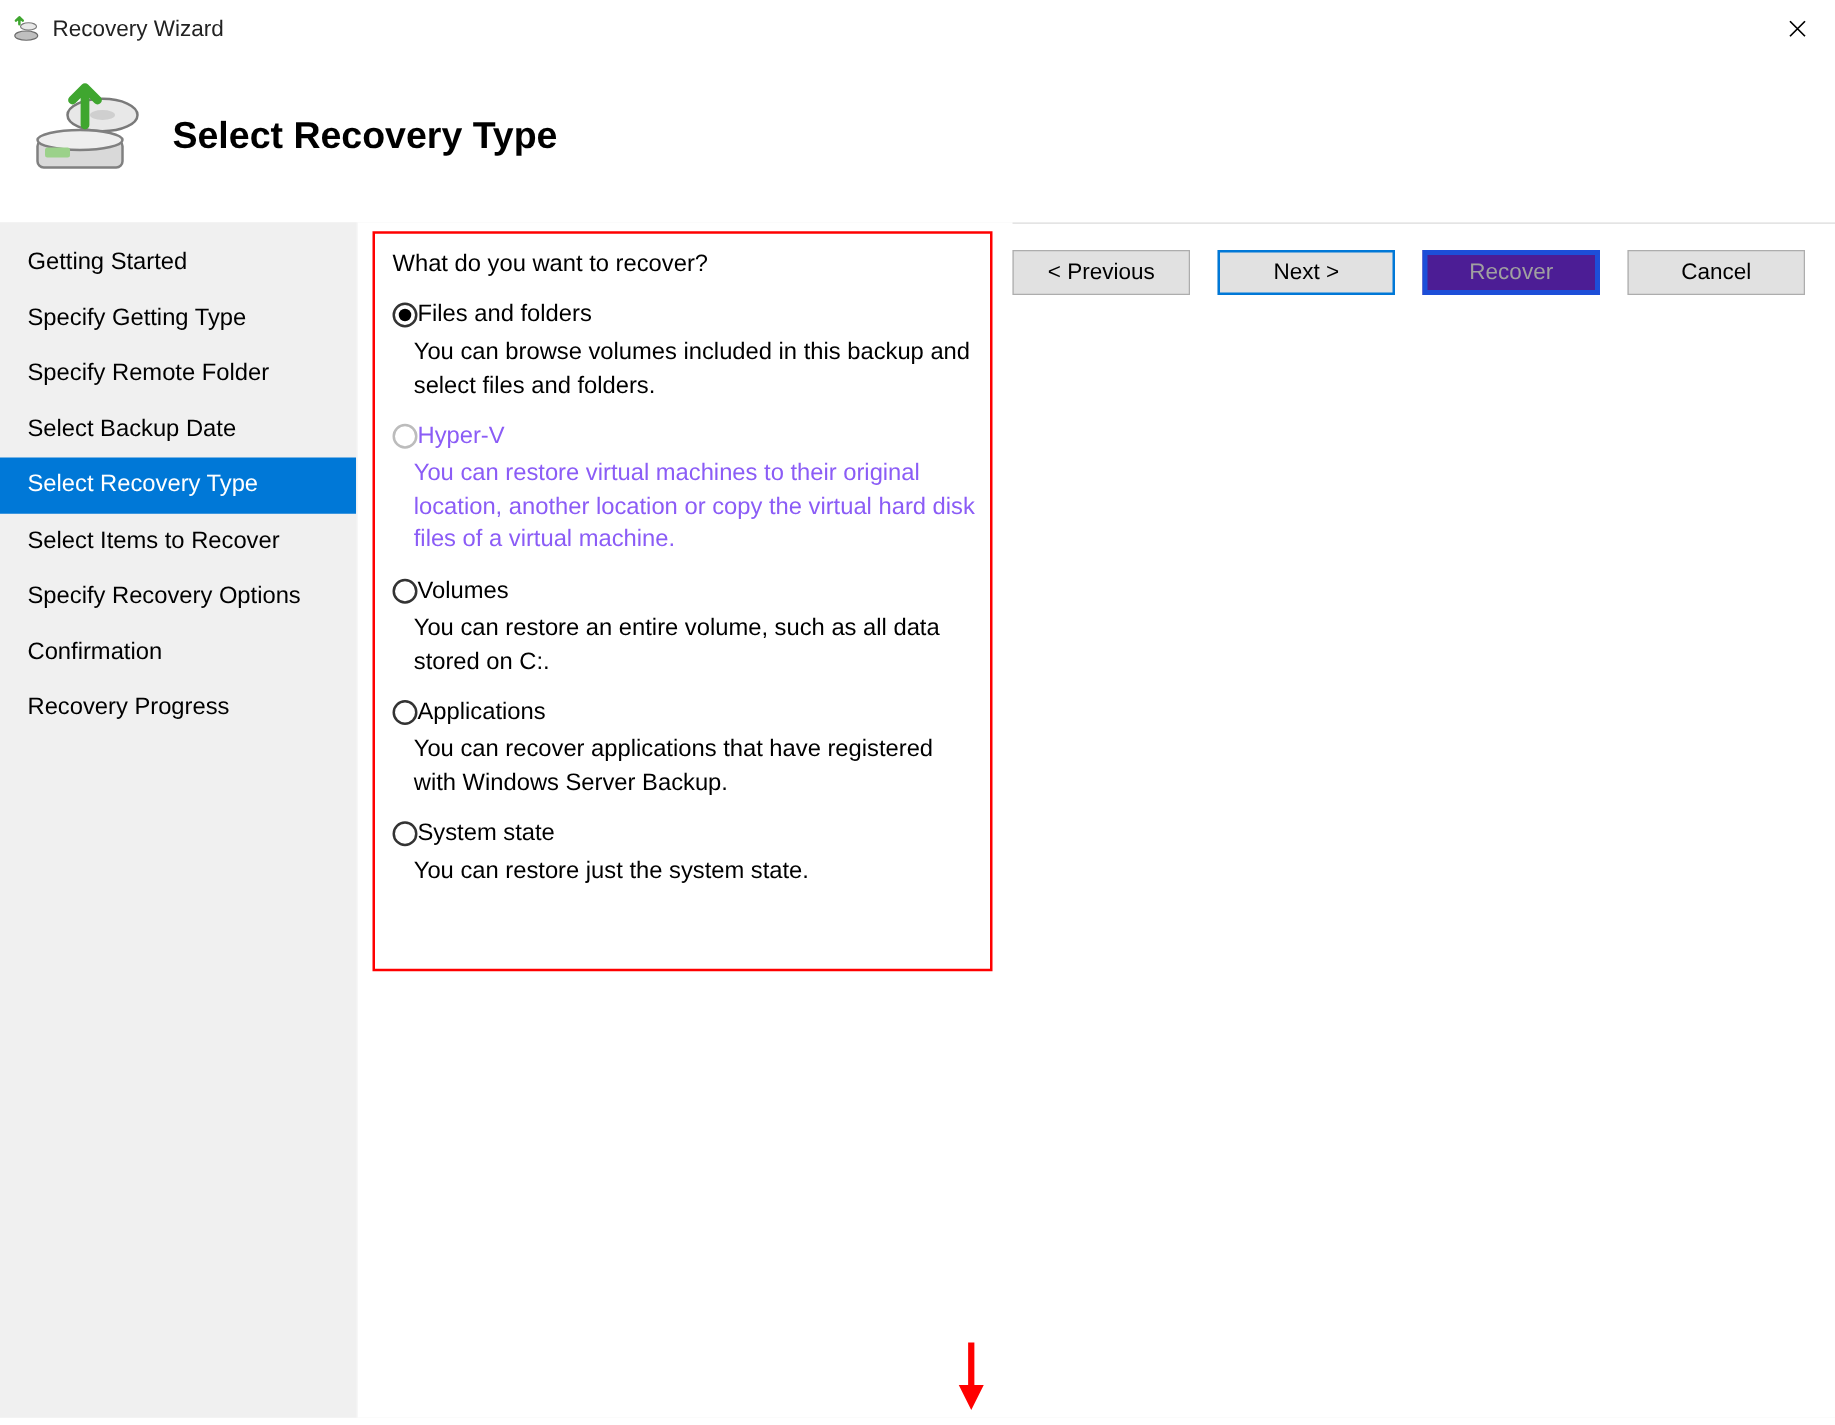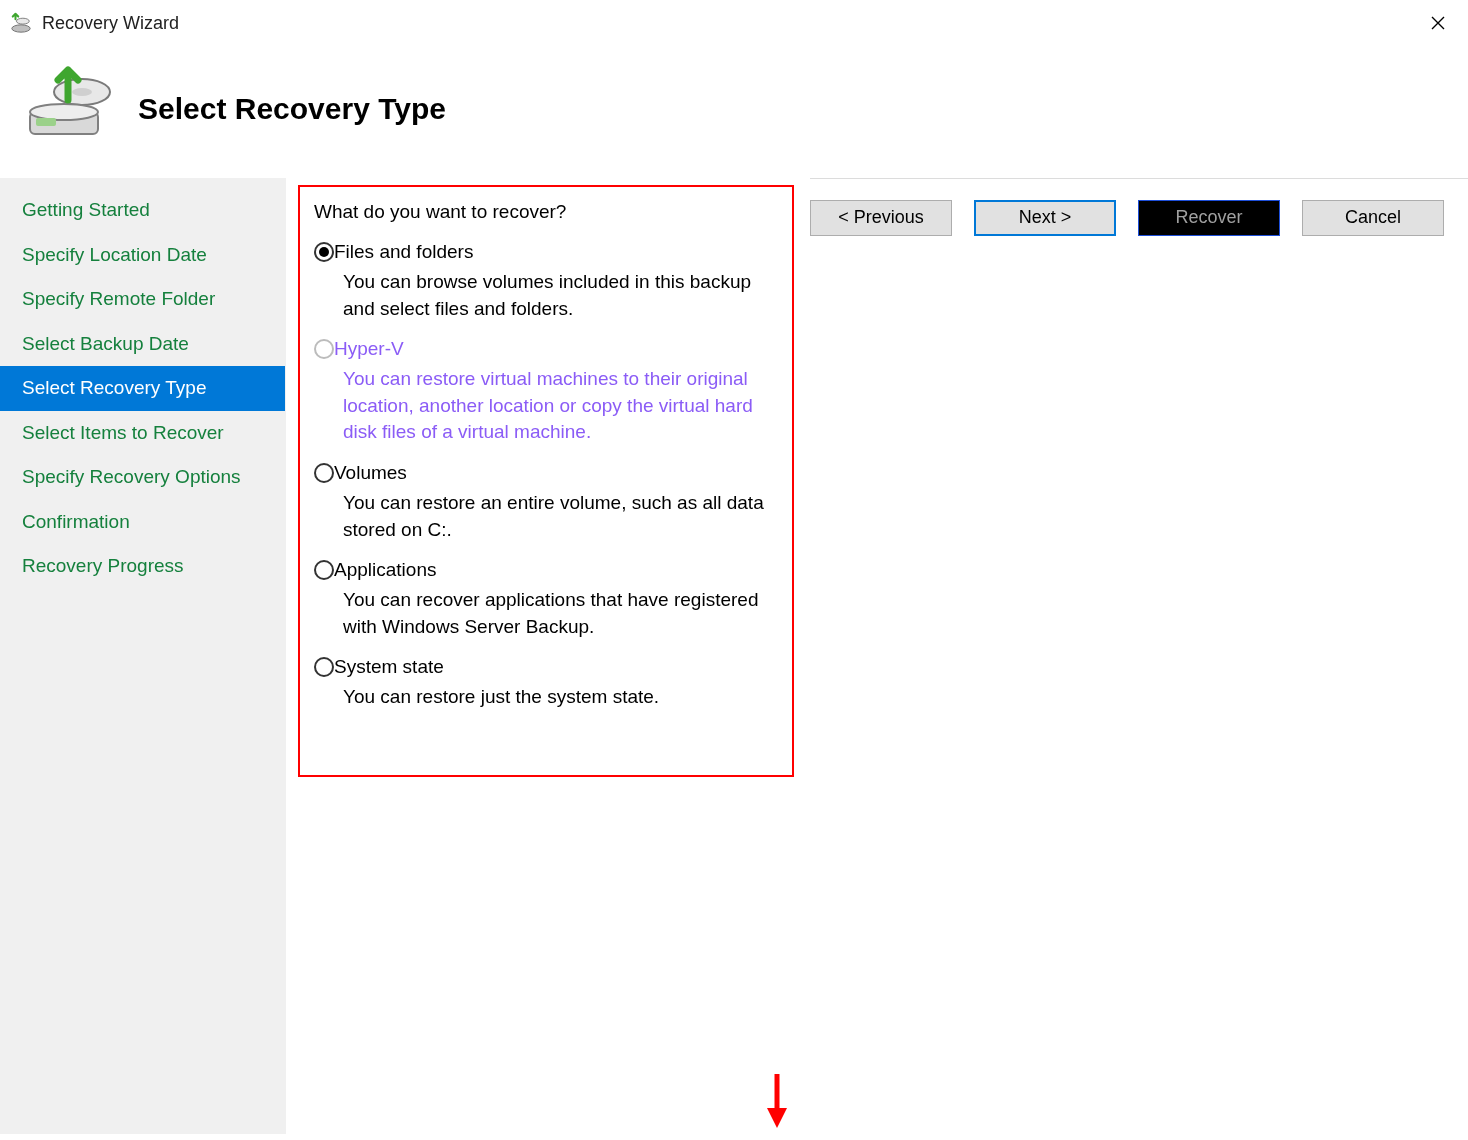--- a/index.html
+++ b/index.html
@@ -48,21 +48,21 @@
     background: #f0f0f0;
   }
   .sidebar {
     width: 285px;
     padding-top: 10px;
     background: #f0f0f0;
   }
   .step-item {
     padding: 8px 22px;
     font-size: 19px;
-    color: #15803d;
+    color: #000000;
     line-height: 1.5;
     cursor: default;
   }
   .step-item.active {
     background: #0078d7;
     color: #fff;
   }
 
   .content-wrap {
     flex: 1;
@@ -111,21 +111,21 @@
     width: 10px; height: 10px;
     border-radius: 50%;
     background: #000;
     display: none;
   }
   .option.selected .radio .dot { display: block; }
   .opt-label { font-size: 19px; }
   .opt-desc {
     font-size: 19px;
     color: #000;
-    margin-left: 29px;
+    margin-left: 17px;
     margin-top: 6px;
     line-height: 1.4;
   }
 
   .arrow-annotation {
     position: absolute;
     left: 479px;
     bottom: 4px;
     width: 24px;
     height: 60px;
@@ -152,22 +152,22 @@
     justify-content: center;
     cursor: pointer;
     color: #000;
   }
   .btn.default {
     border: 2px solid #0078d7;
     background: #e1e1e1;
   }
   .btn.disabled {
     color: #a0a0a0;
-    background: #000000;
-    border: 1px solid #1d4ed8;
+    background: #4c1d95;
+    border: 4px solid #1d4ed8;
     cursor: default;
   }
 </style>
 </head>
 <body>
 
 <div class="titlebar">
   <span class="app-icon">
     <svg viewBox="0 0 24 24">
       <ellipse cx="12" cy="18" rx="10" ry="4" fill="#bfbfbf" stroke="#6b6b6b"></ellipse>
@@ -194,21 +194,21 @@
       <path d="M46 44 C46 24 46 24 46 14 L36 24 M46 14 L56 24" stroke="#3fa62f" stroke-width="7" fill="none" stroke-linecap="round" stroke-linejoin="round"></path>
     </svg>
   </span>
   <h1>Select Recovery Type</h1>
 </div>
 
 <div class="body">
 
   <div class="sidebar">
     <div class="step-item">Getting Started</div>
-    <div class="step-item">Specify Location Date</div>
+    <div class="step-item">Specify Getting Type</div>
     <div class="step-item">Specify Remote Folder</div>
     <div class="step-item">Select Backup Date</div>
     <div class="step-item active">Select Recovery Type</div>
     <div class="step-item">Select Items to Recover</div>
     <div class="step-item">Specify Recovery Options</div>
     <div class="step-item">Confirmation</div>
     <div class="step-item">Recovery Progress</div>
   </div>
 
   <div class="content-wrap">

